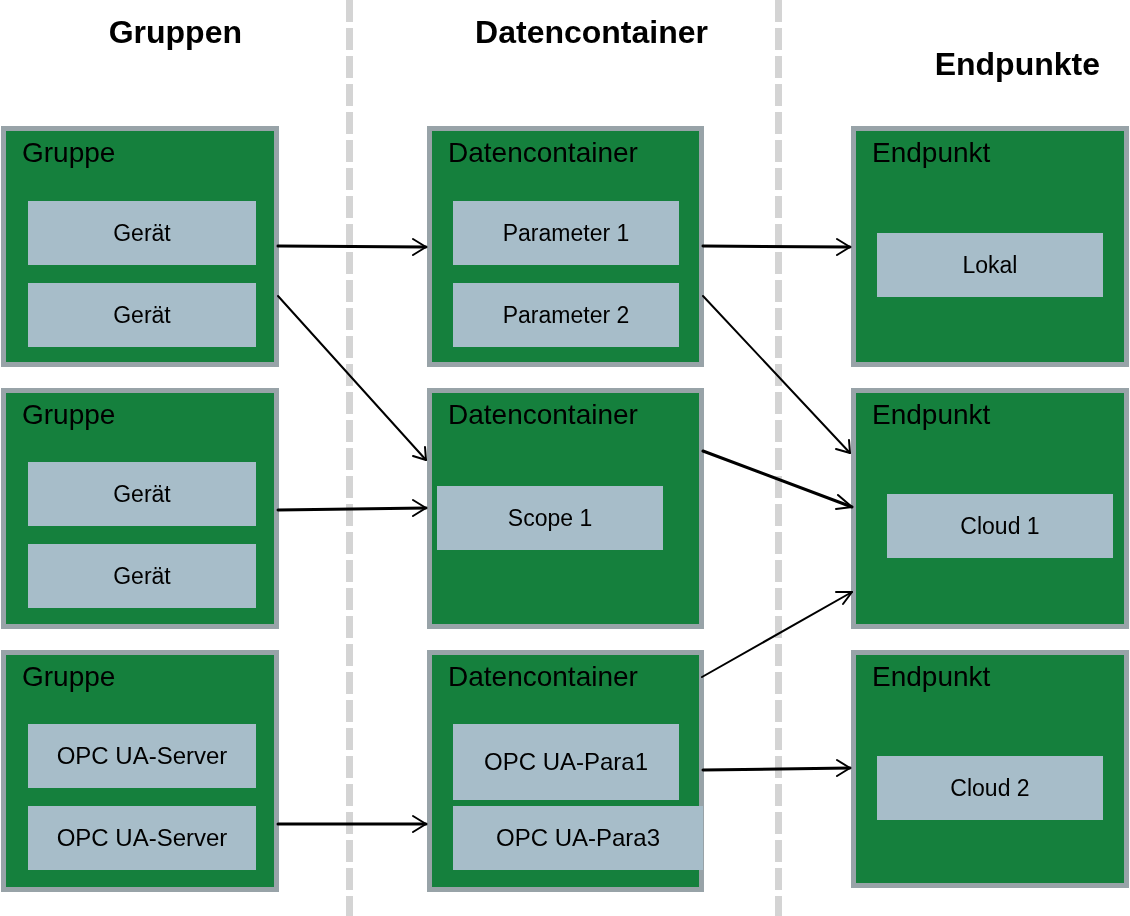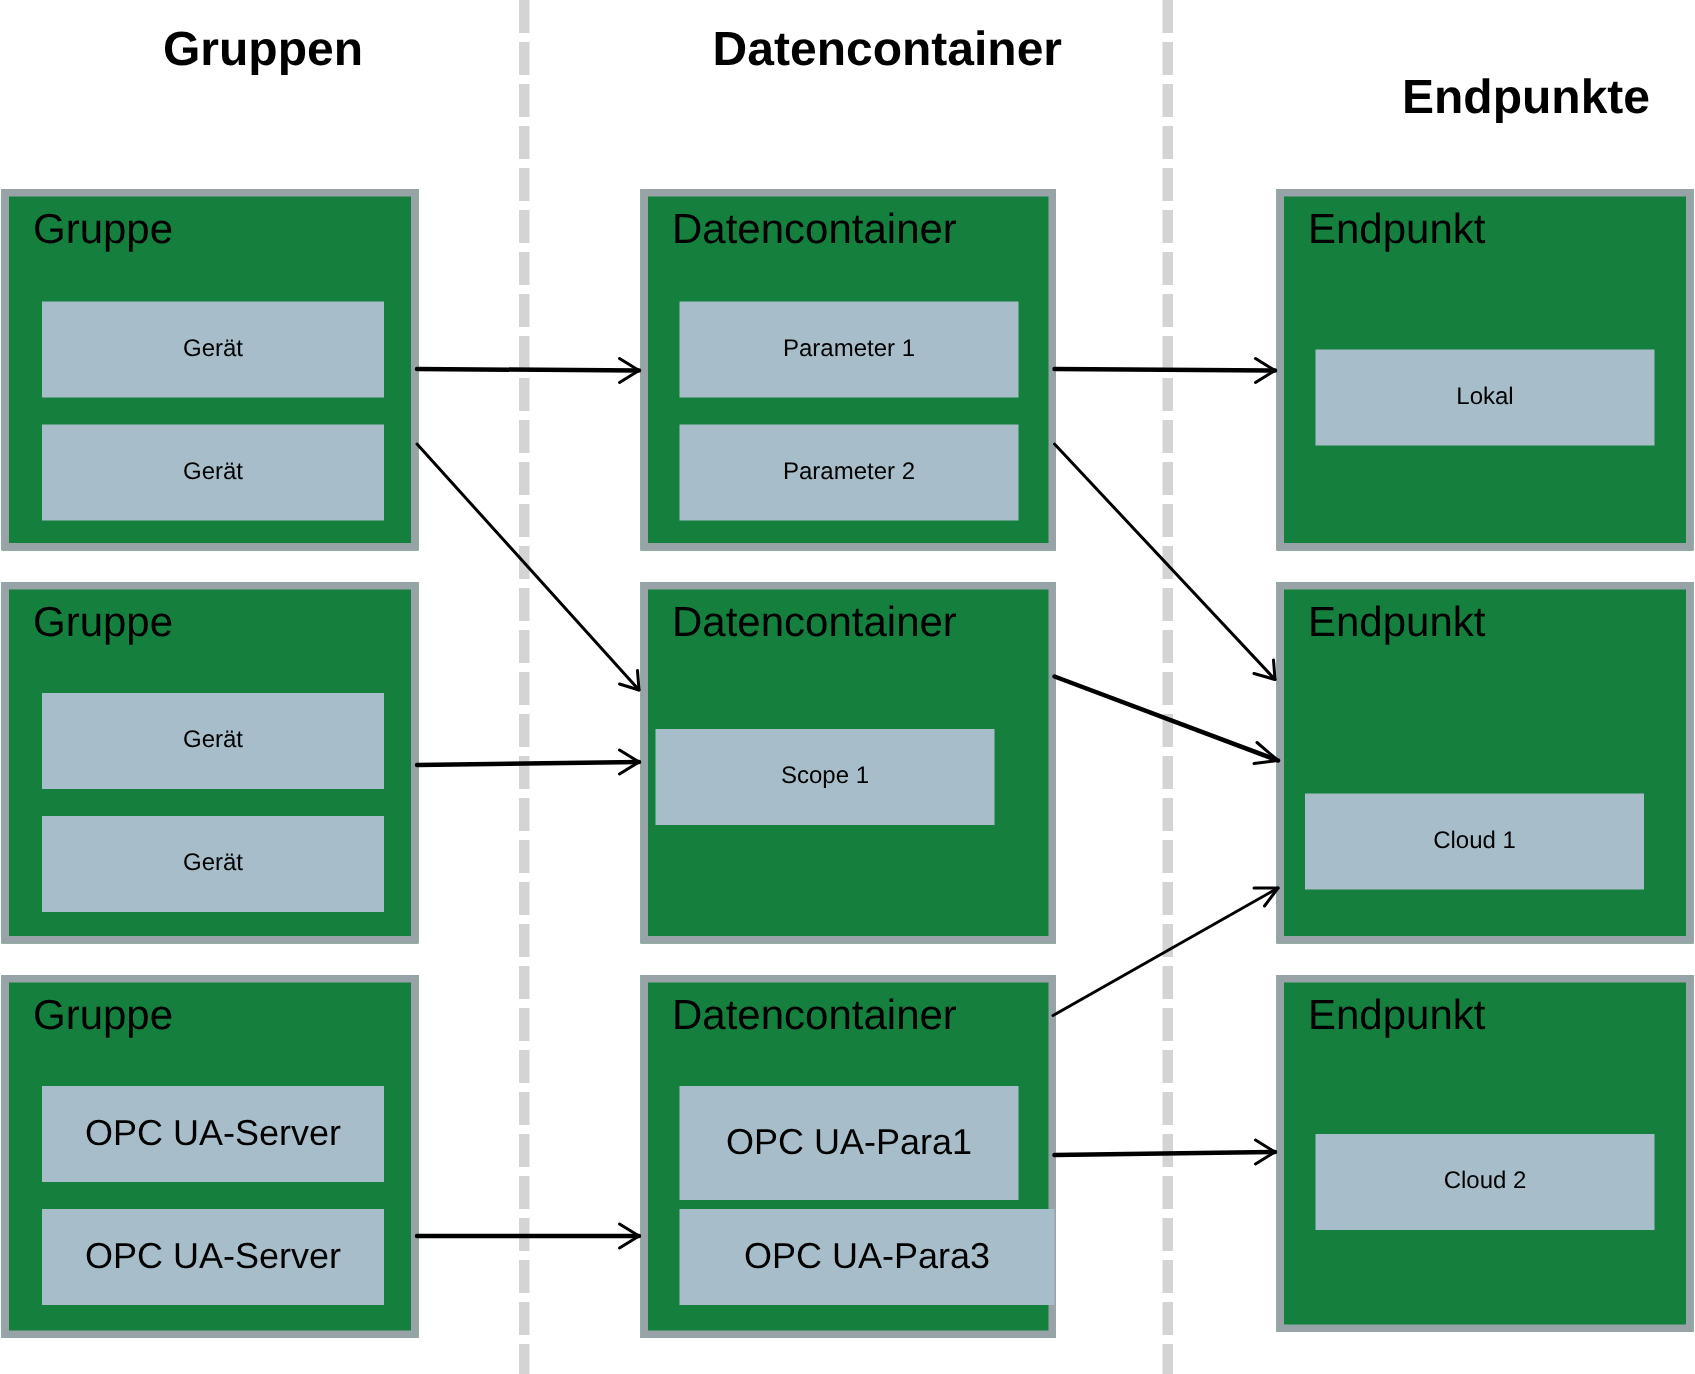--- a/index.html
+++ b/index.html
@@ -6,21 +6,21 @@
     body { width: 1130px; height: 916px; position: relative; overflow: hidden;
            font-family: "Liberation Sans", sans-serif; color: #000; }
     .col-title { position: absolute; top: 14px; font-weight: bold; font-size: 32px;
                  text-align: right; white-space: nowrap; }
     .sep { position: absolute; top: 0; width: 7px; height: 916px;
            background: repeating-linear-gradient(to bottom, #d4d4d4 0 22px, transparent 22px 28px); }
     .box { position: absolute; box-sizing: border-box; background: #15803d;
            border: 5px solid #98a3a8; }
     .box-title { position: absolute; left: 16px; top: 6px; font-size: 28px; white-space: nowrap; }
     .item { position: absolute; box-sizing: border-box; background: #a7bdc9;
-            font-size: 16px; display: flex; align-items: center; justify-content: center;
+            font-size: 23px; display: flex; align-items: center; justify-content: center;
             white-space: nowrap; }
     .item.small { font-size: 24px; }
     svg.arrows { position: absolute; left: 0; top: 0; pointer-events: none; }
   </style>
 </head>
 <body>
 
 <div class="col-title" style="left:40px;width:202px;">Gruppen</div>
 <div class="col-title" style="left:428px;width:280px;">Datencontainer</div>
 <div class="col-title" style="left:880px;width:220px;margin-top:32px;">Endpunkte</div>
@@ -58,21 +58,21 @@
   <div class="item small" style="left:21px;top:69px;width:226px;height:76px;">OPC UA-Para1</div>
   <div class="item small" style="left:21px;top:151px;width:250px;height:64px;">OPC UA-Para3</div>
 </div>
 
 <div class="box" style="left:851px;top:126px;width:278px;height:241px;">
   <div class="box-title">Endpunkt</div>
   <div class="item" style="left:21px;top:102px;width:226px;height:64px;">Lokal</div>
 </div>
 <div class="box" style="left:851px;top:388px;width:278px;height:241px;">
   <div class="box-title">Endpunkt</div>
-  <div class="item" style="left:14px;top:101px;width:226px;height:64px;margin-top:35px;">Cloud 1</div>
+  <div class="item" style="left:31px;top:101px;width:226px;height:64px;">Cloud 1</div>
 </div>
 <div class="box" style="left:851px;top:650px;width:278px;height:238px;">
   <div class="box-title">Endpunkt</div>
   <div class="item" style="left:21px;top:101px;width:226px;height:64px;">Cloud 2</div>
 </div>
 
 <svg class="arrows" width="1130" height="916" viewBox="0 0 1130 916">
   <g stroke="#000" fill="none" stroke-linecap="round" stroke-linejoin="round">
     <g>
       <line x1="278" y1="246" x2="426" y2="247" stroke-width="3"></line>

